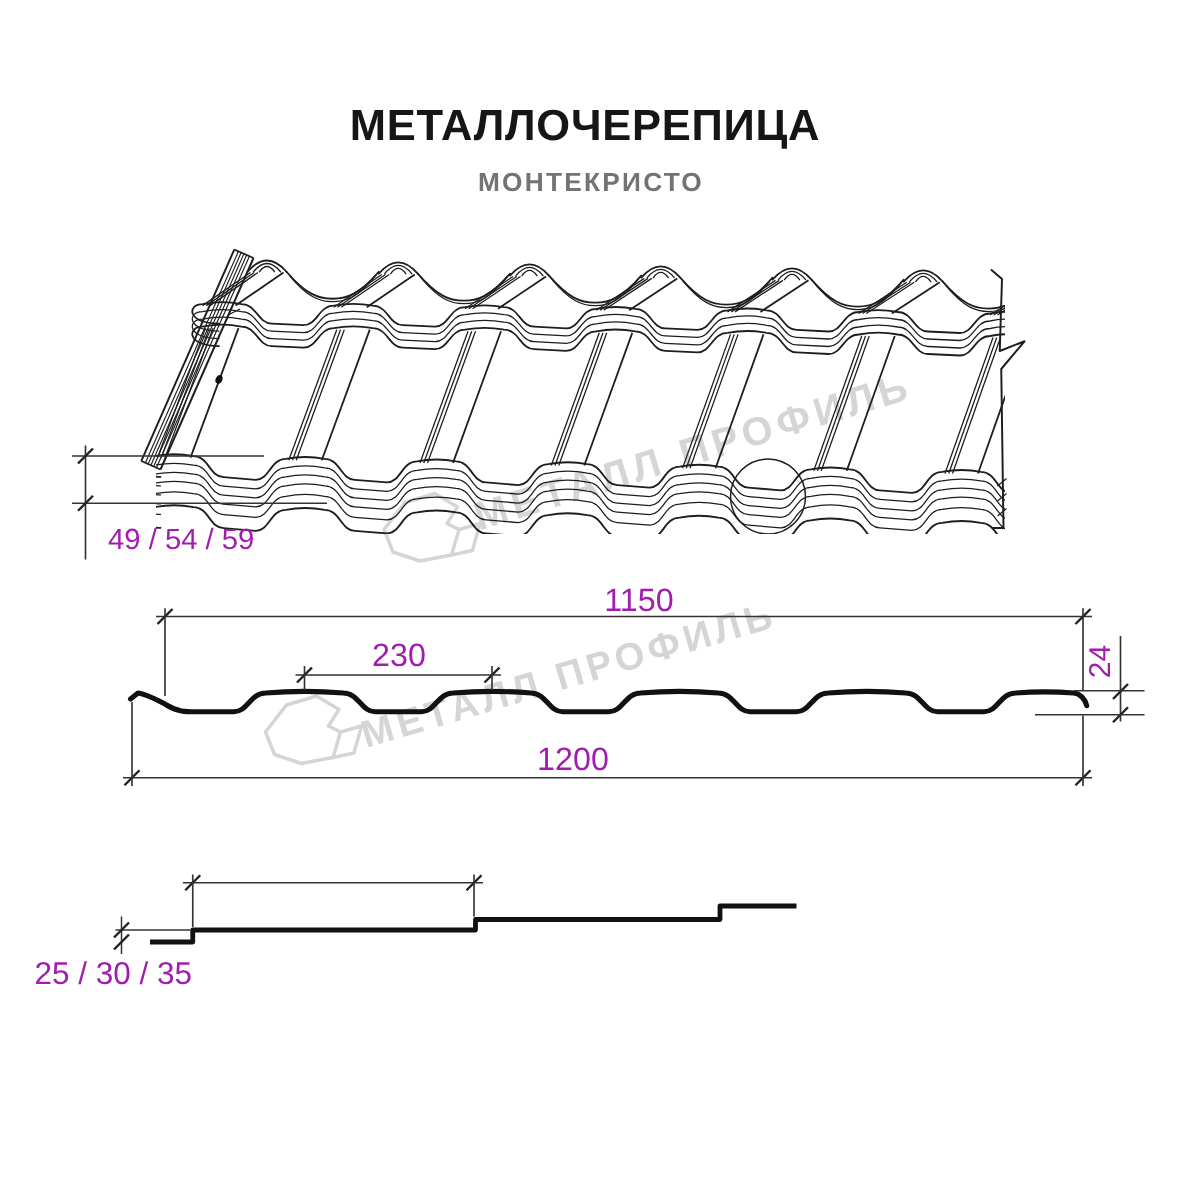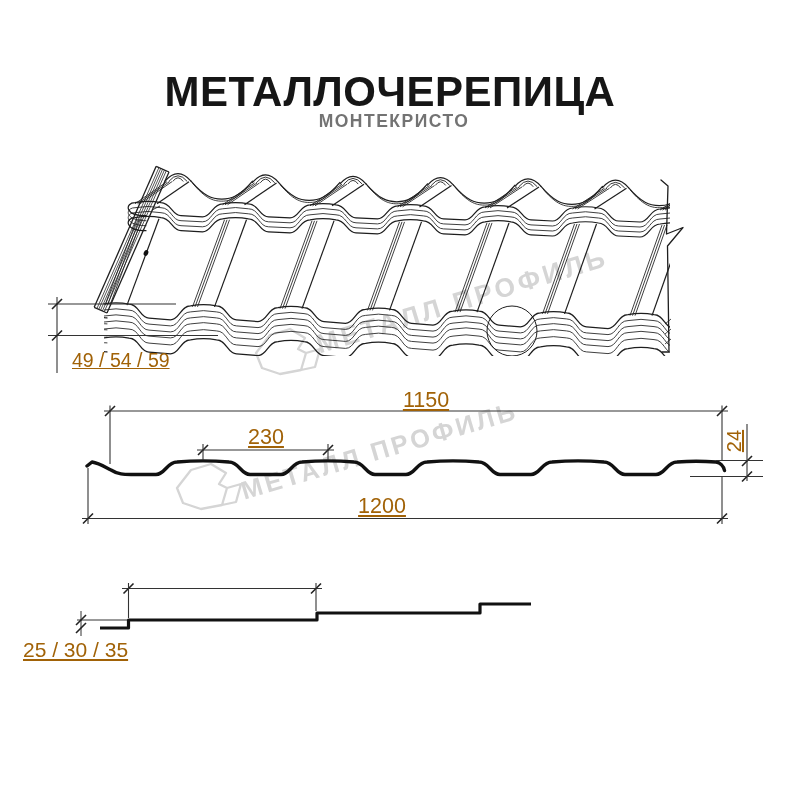--- a/index.html
+++ b/index.html
@@ -1,29 +1,29 @@
 <!DOCTYPE html>
 <html><head>
 <meta charset="utf-8">
 <style>
   html,body{margin:0;padding:0;background:#fff;}
   .page{position:relative;width:800px;height:800px;background:#fff;overflow:hidden;
         font-family:"Liberation Sans", sans-serif;color:#1e1e1e;}
   .title{position:absolute;left:0;top:68px;width:780px;text-align:center;
-         font-size:42px;font-weight:800;letter-spacing:.5px;color:#161616;}
+         font-size:29px;font-weight:800;letter-spacing:.5px;color:#161616;}
   .subtitle{position:absolute;left:0;top:111px;width:788px;text-align:center;
          font-size:17.5px;font-weight:700;letter-spacing:1.5px;color:#737373;}
   .wm-text{position:absolute;z-index:1;white-space:nowrap;font-weight:600;
          line-height:1;pointer-events:none;}
   #wm-text-1{left:317px;top:332px;font-size:26.5px;letter-spacing:3.5px;
          transform:rotate(-17deg);transform-origin:0 50%;}
   #wm-text-2{left:242px;top:479px;font-size:25.5px;letter-spacing:3px;
          transform:rotate(-16.5deg);transform-origin:0 50%;}
   svg.art{position:absolute;left:0;top:0;z-index:2;pointer-events:none;}
-  .dim{position:absolute;z-index:3;font-size:21.5px;color:#a16207;white-space:nowrap;text-decoration:underline;}
+  .dim{position:absolute;z-index:3;font-size:21.5px;color:#a21caf;white-space:nowrap;}
   .dim.ctr{text-align:center;}
   #dim-1150{left:376px;top:388px;width:100px;}
   #dim-230{left:216px;top:425px;width:100px;}
   #dim-1200{left:332px;top:494px;width:100px;}
   #dim-24{left:714px;top:421px;width:40px;height:40px;font-size:20px;
           transform:rotate(-90deg);display:flex;align-items:center;justify-content:center;}
   #dim-350-400{left:139px;top:563px;width:160px;font-size:21px;}
   #dim-25-30-35{left:23px;top:638px;font-size:21px;}
   #dim-49-54-59{left:72px;top:349px;font-size:19.5px;}
 </style>

